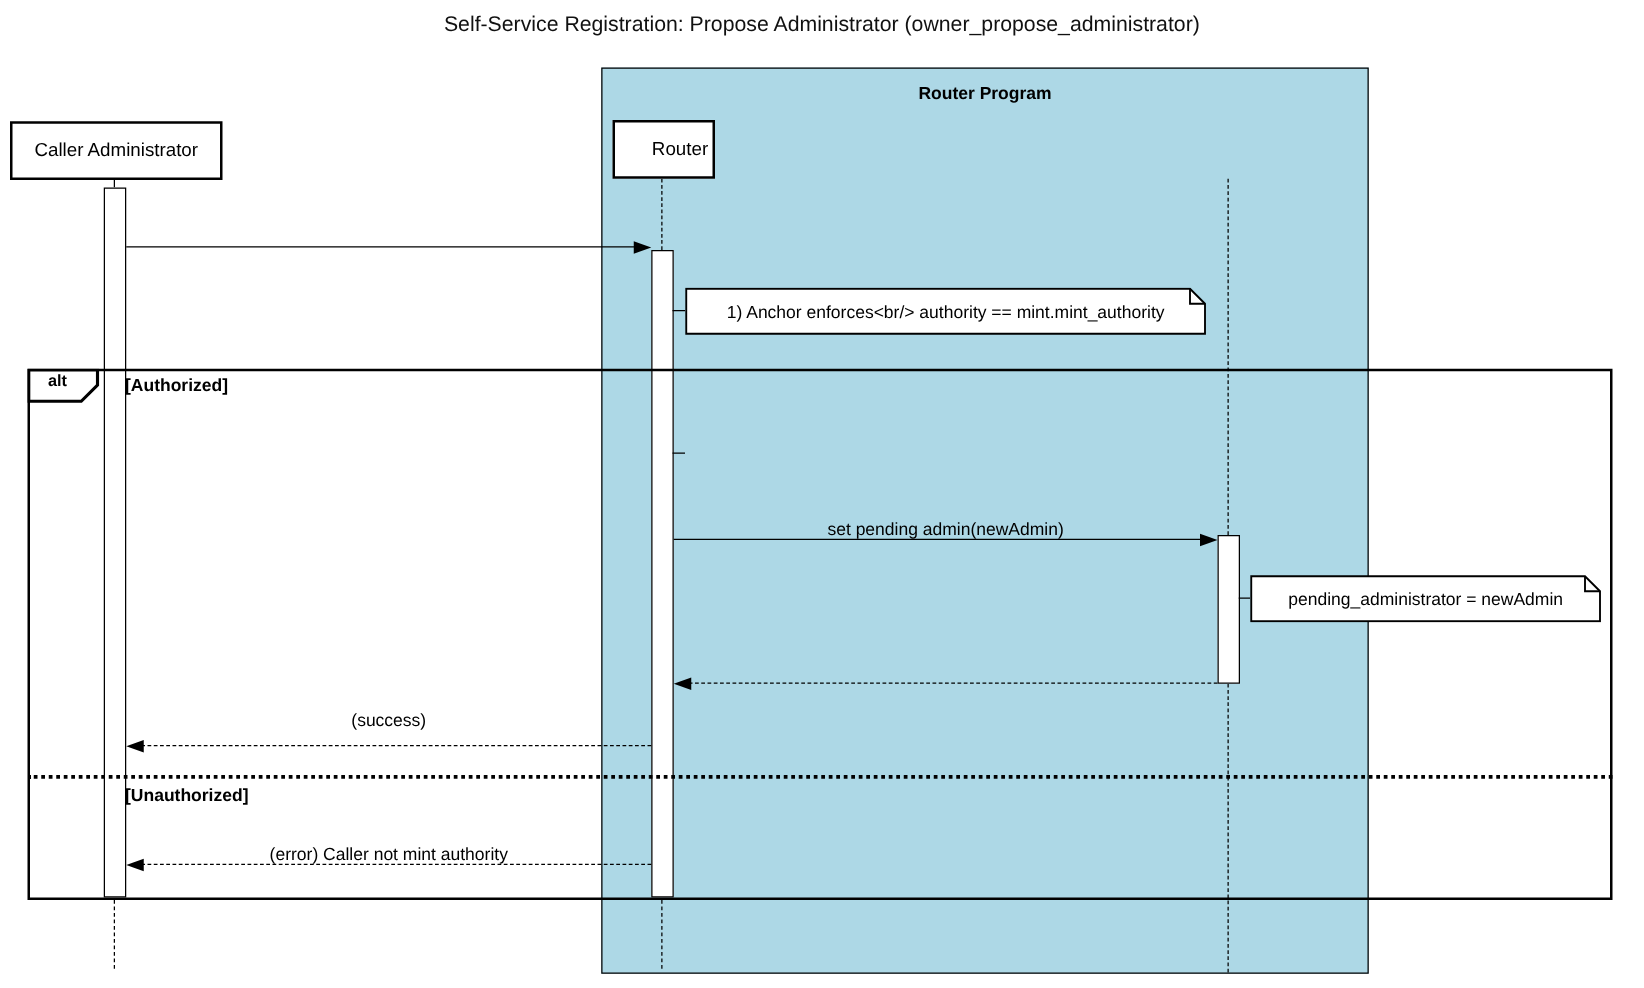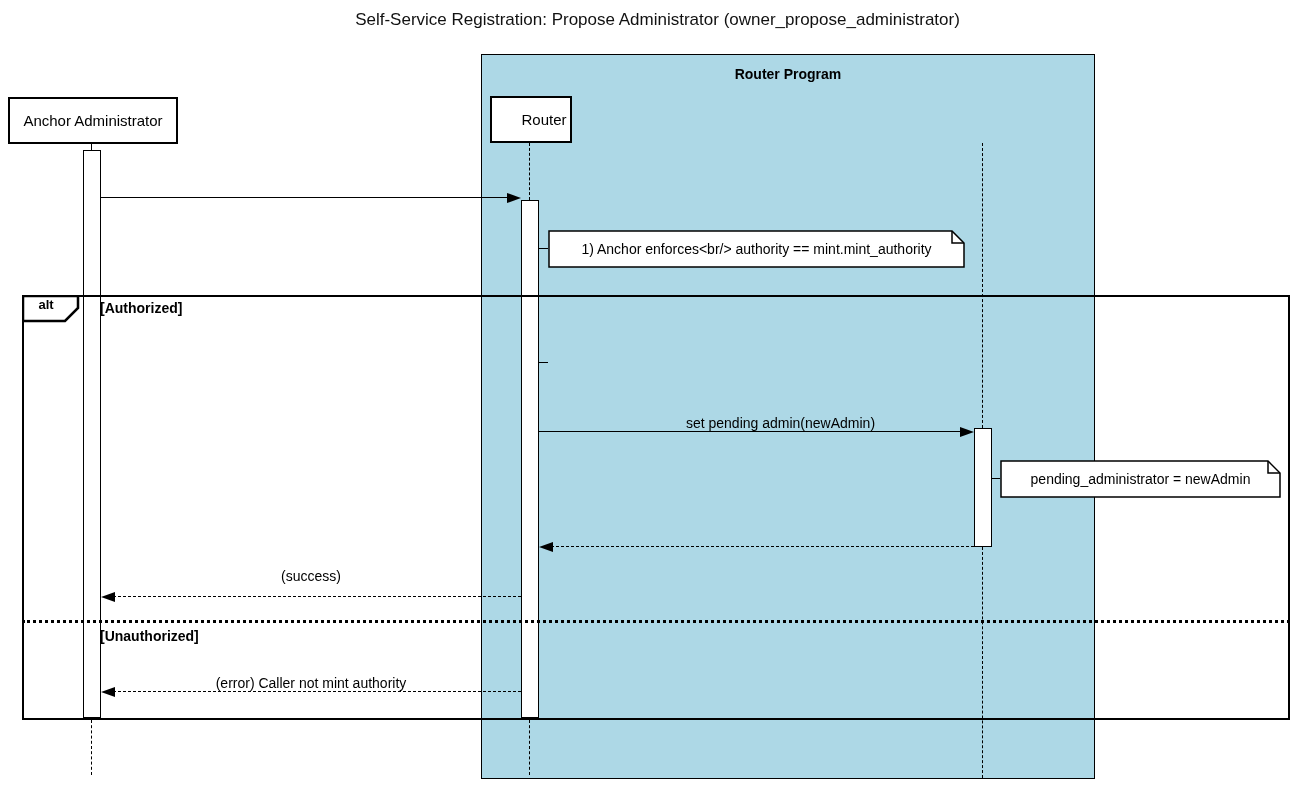--- a/index.html
+++ b/index.html
@@ -47,21 +47,21 @@
   .msg-line   { height:0; border-top:1.5px solid #000; }
   .msg-dashed { height:0; border-top:1.5px dashed #000; }
   .msg-label  { font-size:14px; text-align:center; white-space:nowrap; }
   .arrow-right { width:0; height:0; border-top:5px solid transparent; border-bottom:5px solid transparent; border-left:14px solid #000; }
   .arrow-left  { width:0; height:0; border-top:5px solid transparent; border-bottom:5px solid transparent; border-right:14px solid #000; }
 
   .m1-label { left:101px; top:181px; width:420px; }
   .m1-line  { left:101px; top:197px; width:408px; }
   .m1-head  { left:507px; top:193px; }
 
-  .m2-label { left:539px; top:415px; width:435px;padding-left:24px; }
+  .m2-label { left:539px; top:415px; width:435px; }
   .m2-line  { left:539px; top:431px; width:421px; }
   .m2-head  { left:960px; top:427px; }
 
   .m3-line  { left:551px; top:546px; width:423px; }
   .m3-head  { left:539px; top:542px; }
 
   .m4-label { left:101px; top:568px; width:420px; }
   .m4-line  { left:113px; top:596px; width:408px; }
   .m4-head  { left:101px; top:592px; }
 
@@ -107,21 +107,21 @@
   <div class="abs program-label">Router Program</div>
 
   <div class="abs ll-token-stub"></div>
   <div class="abs lifeline ll-token-bot"></div>
   <div class="abs lifeline ll-router-top"></div>
   <div class="abs lifeline ll-router-bot"></div>
   <div class="abs lifeline ll-registry-top"></div>
   <div class="abs lifeline ll-registry-bot"></div>
 
   <div class="abs participant p-token">
-    <span>Anchor Administrator</span>
+    <span>Caller Administrator</span>
   </div>
   <div class="abs participant p-router">
     <span>Router</span>
   </div>
 
   <div class="abs activation act-token"></div>
   <div class="abs activation act-router"></div>
   <div class="abs activation act-registry"></div>
 
   <div class="abs msg-line m1-line"></div>

